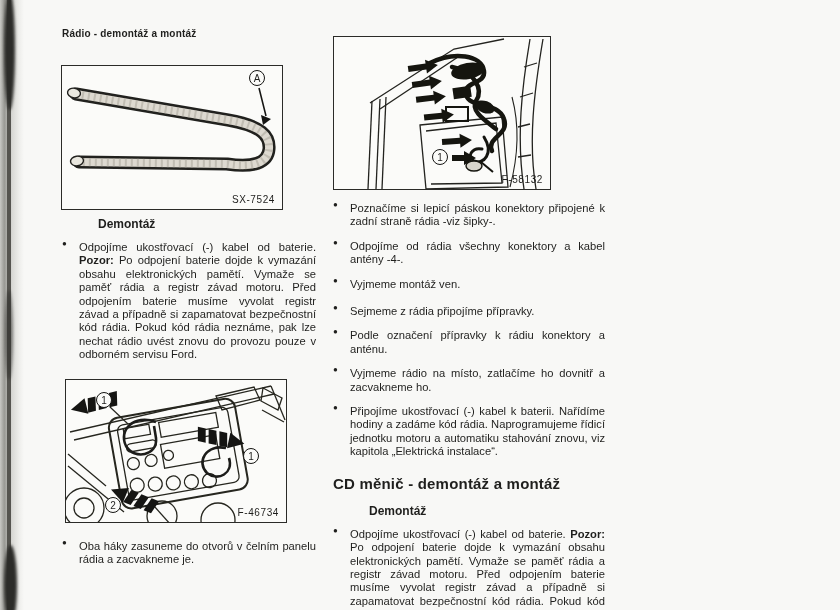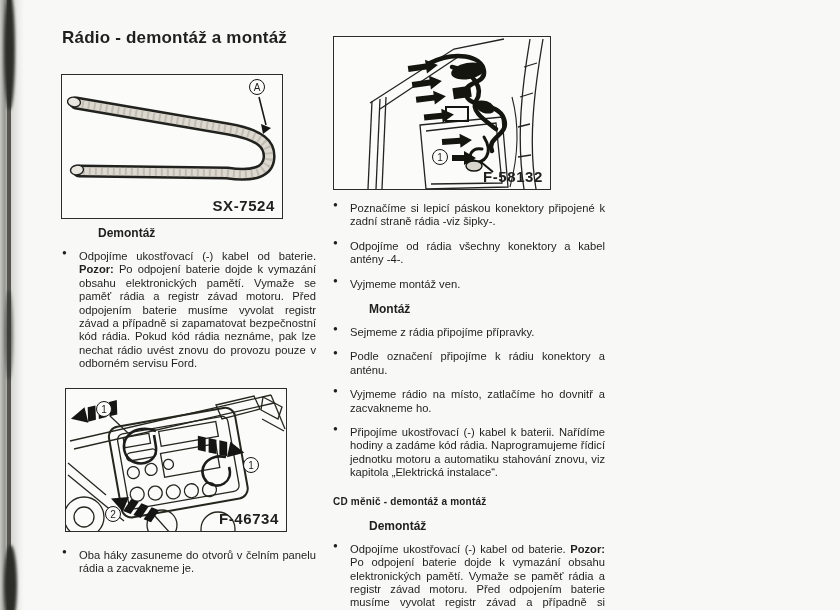--- a/index.html
+++ b/index.html
@@ -14,30 +14,30 @@
   .binding-line{position:absolute;left:7px;top:0;width:4px;height:610px;background:#55544f;filter:blur(.6px);}
   .blob{position:absolute;background:#2c2c29;border-radius:50%;filter:blur(1.5px);}
   .blob.b1{left:4px;top:-10px;width:11px;height:120px;}
   .blob.b2{left:5px;top:290px;width:8px;height:90px;opacity:.55;}
   .blob.b3{left:4px;top:545px;width:13px;height:80px;}
 
   .col{position:absolute;}
   .col-left{left:62px;top:28px;width:258px;}
   .col-right{left:333px;top:36px;width:276px;}
 
-  h1{font-size:17px;font-weight:bold;margin:0;letter-spacing:.2px;}
+  h1{font-size:10px;font-weight:bold;margin:0;letter-spacing:.2px;}
   h2{font-size:12px;font-weight:bold;margin:0;padding-left:36px;}
   p,.btxt{font-size:11.2px;line-height:13.4px;text-align:justify;margin:4px;}
   .bullet{display:flex;margin:0 0 3px 0;}
   .blt{width:13px;flex:0 0 13px;font-size:8px;line-height:13.4px;}
   .btxt{flex:1;}
 
   .fig{position:relative;border:1px solid #2b2b28;background:#fbfbf9;box-sizing:border-box;}
   .fig svg{display:block;}
-  .fig-caption{position:absolute;right:7px;bottom:4px;font-size:15px;letter-spacing:.6px;color:#1f1f1d;font-weight:bold;}
+  .fig-caption{position:absolute;right:7px;bottom:4px;font-size:10px;letter-spacing:.6px;color:#1f1f1d;}
   .callout{position:absolute;width:16px;height:16px;border:1.3px solid #151513;border-radius:50%;
     background:#fbfbf9;font-size:10px;line-height:15px;text-align:center;box-sizing:border-box;}
 
   .mt26{margin-top:26px;} .mt9{margin-top:9px;} .mt7{margin-top:7px;}
   .mt6{margin-top:6px;} .mt13{margin-top:13px;} .mt12{margin-top:12px;}
   .mt8{margin-top:8px;}
   .fig1{width:222px;height:145px;margin-left:-1px;}
   .fig2{width:222px;height:144px;margin-left:3px;}
   .fig3{width:218px;height:154px;}
 </style>
@@ -200,40 +200,39 @@
     </div>
     <div class="bullet">
       <span class="blt">●</span>
       <span class="btxt">Odpojíme od rádia všechny konektory a kabel antény -4-.</span>
     </div>
     <div class="bullet">
       <span class="blt">●</span>
       <span class="btxt">Vyjmeme montáž ven.</span>
     </div>
 
-    <h2 class="mt7">Montáž</h2>
 
     <div class="bullet mt6">
       <span class="blt">●</span>
       <span class="btxt">Sejmeme z rádia připojíme přípravky.</span>
     </div>
     <div class="bullet">
       <span class="blt">●</span>
-      <span class="btxt">Podle označení připojíme k rádiu konektory a anténu.</span>
+      <span class="btxt">Podle označení přípravky k rádiu konektory a anténu.</span>
     </div>
     <div class="bullet">
       <span class="blt">●</span>
       <span class="btxt">Vyjmeme rádio na místo, zatlačíme ho dovnitř a zacvakneme ho.</span>
     </div>
     <div class="bullet">
       <span class="blt">●</span>
       <span class="btxt">Připojíme ukostřovací (-) kabel k baterii. Nařídíme hodiny a zadáme kód rádia. Naprogramujeme řídicí jednotku motoru a automatiku stahování znovu, viz kapitola „Elektrická instalace“.</span>
     </div>
 
-    <h1 class="mt12" style="font-size:10px;">CD měnič - demontáž a montáž</h1>
+    <h1 class="mt12" style="font-size:15px;">CD měnič - demontáž a montáž</h1>
 
     <h2 class="mt12">Demontáž</h2>
 
     <div class="bullet mt6">
       <span class="blt">●</span>
       <span class="btxt"><span>Odpojíme ukostřovací (-) kabel od baterie. </span><b>Pozor:</b><span> Po odpojení baterie dojde k vymazání obsahu elektronických pamětí. Vymaže se paměť rádia a registr závad motoru. Před odpojením baterie musíme vyvolat registr závad a případně si zapamatovat bezpečnostní kód rádia. Pokud kód rádia neznáme, pak lze nechat rádio uvést znovu do provozu pouze v odborném servisu Ford.</span></span>
     </div>
     <div class="bullet">
       <span class="blt">●</span>
       <span class="btxt">Vymontujeme sedadlo spolujezdce, viz str. 257.</span>

